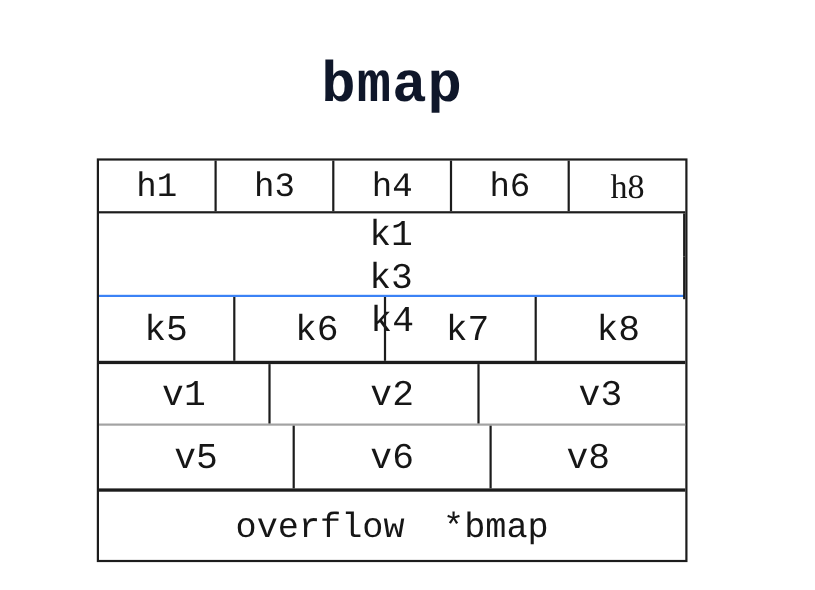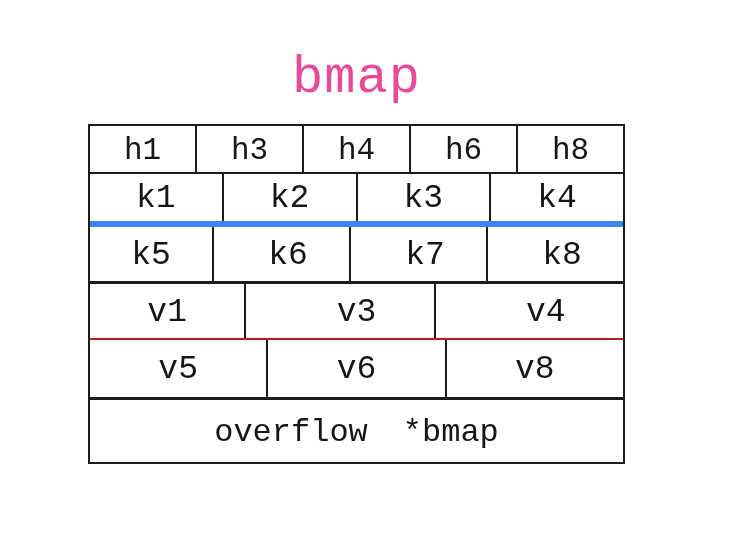--- a/index.html
+++ b/index.html
@@ -11,50 +11,51 @@
     position: relative;
     overflow: hidden;
   }
   .title {
     position: absolute;
     left: 88px; top: 46px; width: 537px;
     text-align: center;
     font-size: 52px;
     line-height: 1.25;
     letter-spacing: 1px;
-    color: #ec4899;
+    color: #0f172a;
+    font-weight: bold;
   }
   .bmap-table {
     position: absolute;
-    left: 88px; top: 124px;
+    left: 88px; top: 144px;
     width: 537px;
     border: 2px solid #1c1c1c;
     box-sizing: border-box;
     background: #ffffff;
   }
   .row {
     display: flex;
     box-sizing: border-box;
     width: 100%;
   }
   .row-header   { height: 48px; border-bottom: 2px solid #1c1c1c; }
-  .row-k1       { height: 47px; }
-  .row-k5       { height: 60px; border-top: 6px solid #3b82f6; gap: 13px; }
+  .row-k1       { height: 74px; flex-direction: column; }
+  .row-k5       { height: 60px; border-top: 2px solid #3b82f6; gap: 13px; }
   .row-v1       { height: 57px; border-top: 3px solid #1c1c1c; gap: 33px; }
-  .row-v5       { height: 59px; border-top: 2px solid #b91c1c; }
+  .row-v5       { height: 59px; border-top: 2px solid #a3a3a3; }
   .row-overflow { height: 65px; border-top: 3px solid #1c1c1c; }
   .hcell {
     flex: 1 1 0;
     display: flex; align-items: center; justify-content: center;
     font-size: 31px;
     border-right: 2px solid #1c1c1c;
     box-sizing: border-box;
     padding-top: 2px;
   }
-  .hcell:last-child { border-right: none; }
+  .hcell:last-child { border-right: none; font-family: Liberation Serif, serif; }
   .qcell {
     flex: 1 1 0;
     display: flex; align-items: center; justify-content: center;
     font-size: 33px;
     border-right: 2px solid #1c1c1c;
     box-sizing: border-box;
     padding-top: 2px;
   }
   .qcell:last-child { border-right: none; }
   .overflow-cell {
@@ -75,36 +76,35 @@
   <div class="row row-header">
     <div class="hcell">h1</div>
     <div class="hcell">h3</div>
     <div class="hcell">h4</div>
     <div class="hcell">h6</div>
     <div class="hcell">h8</div>
   </div>
 
   <div class="row row-k1">
     <div class="qcell">k1</div>
-    <div class="qcell">k2</div>
     <div class="qcell">k3</div>
     <div class="qcell">k4</div>
   </div>
 
   <div class="row row-k5">
     <div class="qcell">k5</div>
     <div class="qcell">k6</div>
     <div class="qcell">k7</div>
     <div class="qcell">k8</div>
   </div>
 
   <div class="row row-v1">
     <div class="qcell">v1</div>
+    <div class="qcell">v2</div>
     <div class="qcell">v3</div>
-    <div class="qcell">v4</div>
   </div>
 
   <div class="row row-v5">
     <div class="qcell">v5</div>
     <div class="qcell">v6</div>
     <div class="qcell">v8</div>
   </div>
 
   <div class="row row-overflow">
     <div class="overflow-cell">

